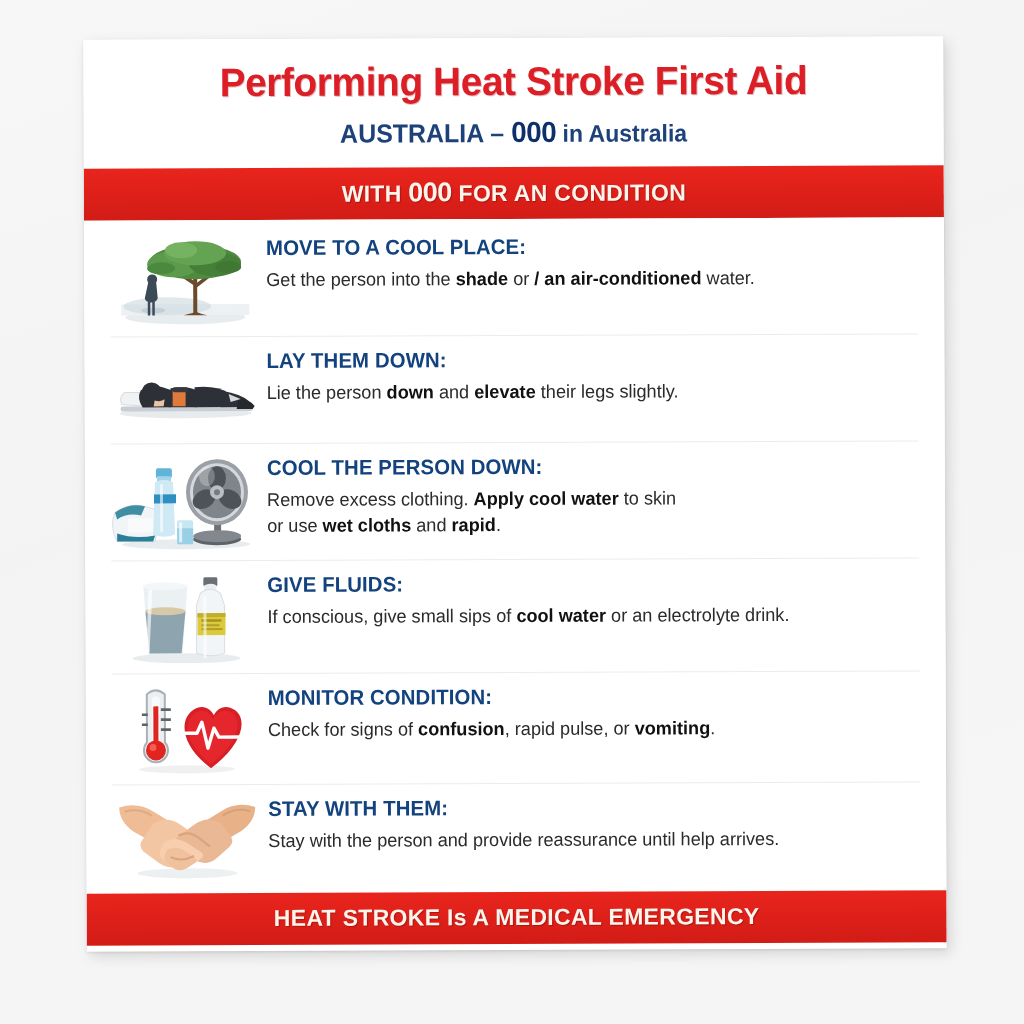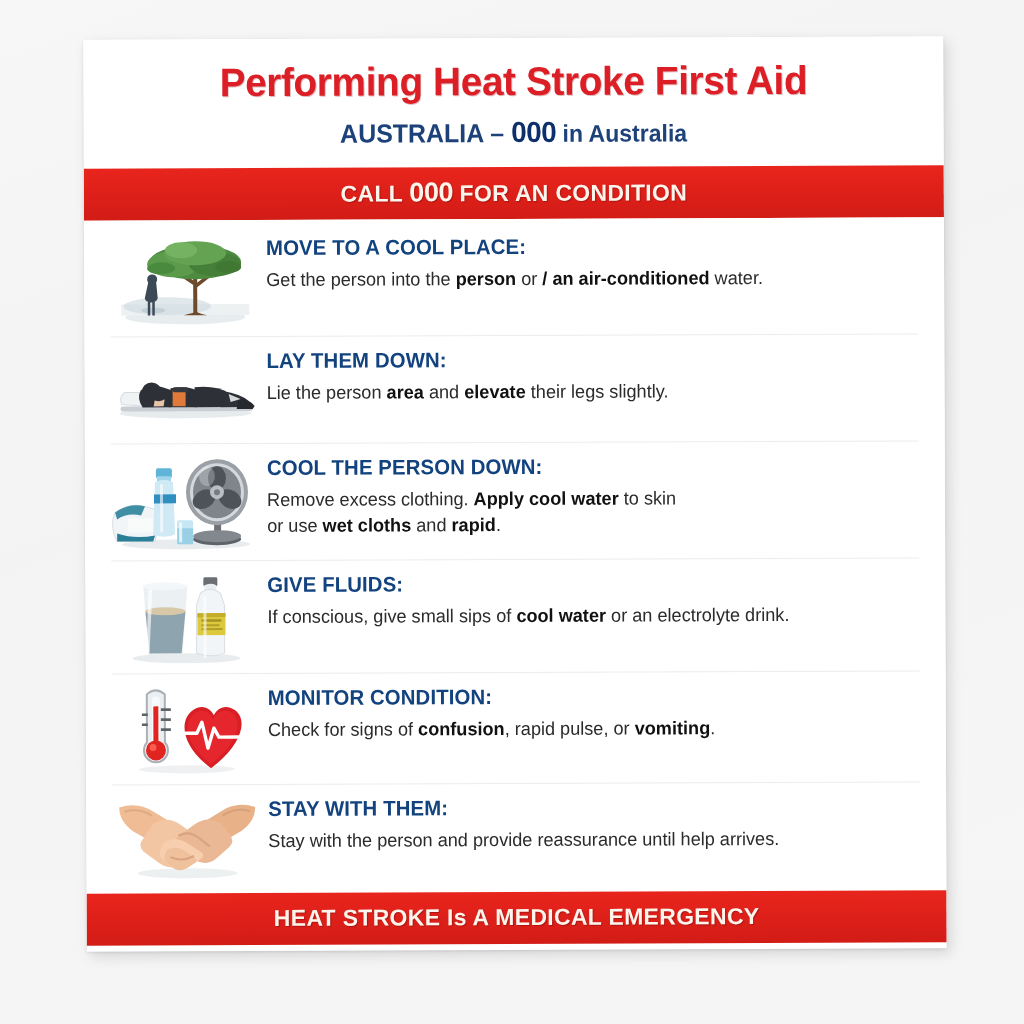--- a/index.html
+++ b/index.html
@@ -129,21 +129,21 @@
   <div id="poster">
 
     <div class="header-block">
       <div class="main-title">Performing Heat Stroke First Aid</div>
       <div class="subtitle">
         <span>AUSTRALIA – </span><span class="zero-triple">000</span><span class="tail"> in Australia</span>
       </div>
     </div>
 
     <div class="red-banner top">
-      <span>CALL </span><span class="big-num">000</span><span> FOR AN CONDITION</span>
+      <span>WITH </span><span class="big-num">000</span><span> FOR AN CONDITION</span>
     </div>
 
     <div class="steps">
 
       <div class="step-row">
         <div class="step-icon ill">
           <svg width="140" height="92" viewBox="0 0 140 92">
             <ellipse cx="70" cy="83" rx="60" ry="7" fill="#dfe6ea" opacity="0.75"></ellipse>
             <rect x="6" y="70" width="128" height="11" fill="#eef1f2"></rect>
             <ellipse cx="52" cy="72" rx="44" ry="9" fill="#ccd8de" opacity="0.6"></ellipse>
@@ -159,21 +159,21 @@
             <ellipse cx="66" cy="16" rx="16" ry="8" fill="#75b362"></ellipse>
             <ellipse cx="46" cy="34" rx="14" ry="6" fill="#4a8a3e"></ellipse>
             <ellipse cx="113" cy="33" rx="13" ry="6" fill="#3f7733"></ellipse>
             <ellipse cx="38" cy="76" rx="12" ry="3" fill="#b9c7cf" opacity="0.7"></ellipse>
             <path d="M33 48 q4 -6 8 0 l1.5 16 q-1 3 -3 3 l0 14 -2.5 0 0 -13 -2 0 0 13 -2.5 0 0 -14 q-2 0 -3 -3 Z" fill="#3c4a58"></path>
             <circle cx="37" cy="45" r="5" fill="#3c4a58"></circle>
           </svg>
         </div>
         <div class="step-text">
           <div class="step-head">MOVE TO A COOL PLACE:</div>
-          <div class="step-body"><span>Get the person into the </span><b>person</b><span> or </span><b>/ an air-conditioned</b><span> water.</span></div>
+          <div class="step-body"><span>Get the person into the </span><b>shade</b><span> or </span><b>/ an air-conditioned</b><span> water.</span></div>
         </div>
       </div>
 
       <div class="step-row">
         <div class="step-icon ill">
           <svg width="150" height="60" viewBox="0 0 150 60">
             <ellipse cx="75" cy="53" rx="66" ry="5" fill="#e2e6e9" opacity="0.8"></ellipse>
             <rect x="10" y="46" width="132" height="5" rx="2" fill="#c9ced4"></rect>
             <path d="M14 32 q-6 5 -3 12 l28 2 q3 -8 -3 -14 z" fill="#f0f2f4" stroke="#d7dbe0" stroke-width="1"></path>
             <path d="M30 30 q10 -7 22 -3 l12 4 -4 16 -28 0 q-6 -9 -2 -17 z" fill="#2d3036"></path>
@@ -183,21 +183,21 @@
             <rect x="62" y="30" width="13" height="16" fill="#e07a3a"></rect>
             <rect x="62" y="27" width="16" height="5" rx="2" fill="#35393f"></rect>
             <path d="M84 27 q22 -2 34 6 l-2 14 -32 0 z" fill="#2d3036"></path>
             <path d="M112 31 q18 3 26 10 l-4 6 -24 0 z" fill="#2d3036"></path>
             <path d="M128 38 q12 2 16 8 l-2 3 -16 0 z" fill="#25282d"></path>
             <path d="M118 34 l12 5 -10 3 z" fill="#f4f6f8" opacity="0.85"></path>
           </svg>
         </div>
         <div class="step-text">
           <div class="step-head">LAY THEM DOWN:</div>
-          <div class="step-body"><span>Lie the person </span><b>area</b><span> and </span><b>elevate</b><span> their legs slightly.</span></div>
+          <div class="step-body"><span>Lie the person </span><b>down</b><span> and </span><b>elevate</b><span> their legs slightly.</span></div>
         </div>
       </div>
 
       <div class="step-row">
         <div class="step-icon ill">
           <svg width="150" height="96" viewBox="0 0 150 96">
             <ellipse cx="75" cy="90" rx="64" ry="5" fill="#e3e7ea" opacity="0.8"></ellipse>
             <path d="M4 58 q14 -10 30 -6 l16 5 -6 30 -38 0 q-8 -16 -2 -29 z" fill="#f2f5f7" stroke="#d9dee3" stroke-width="1"></path>
             <path d="M4 58 q14 -10 30 -6 l-4 9 q-14 -3 -24 4 z" fill="#3f8ea3"></path>
             <path d="M6 79 q18 6 38 2 l-2 6 -36 0 z" fill="#2b7f96"></path>

